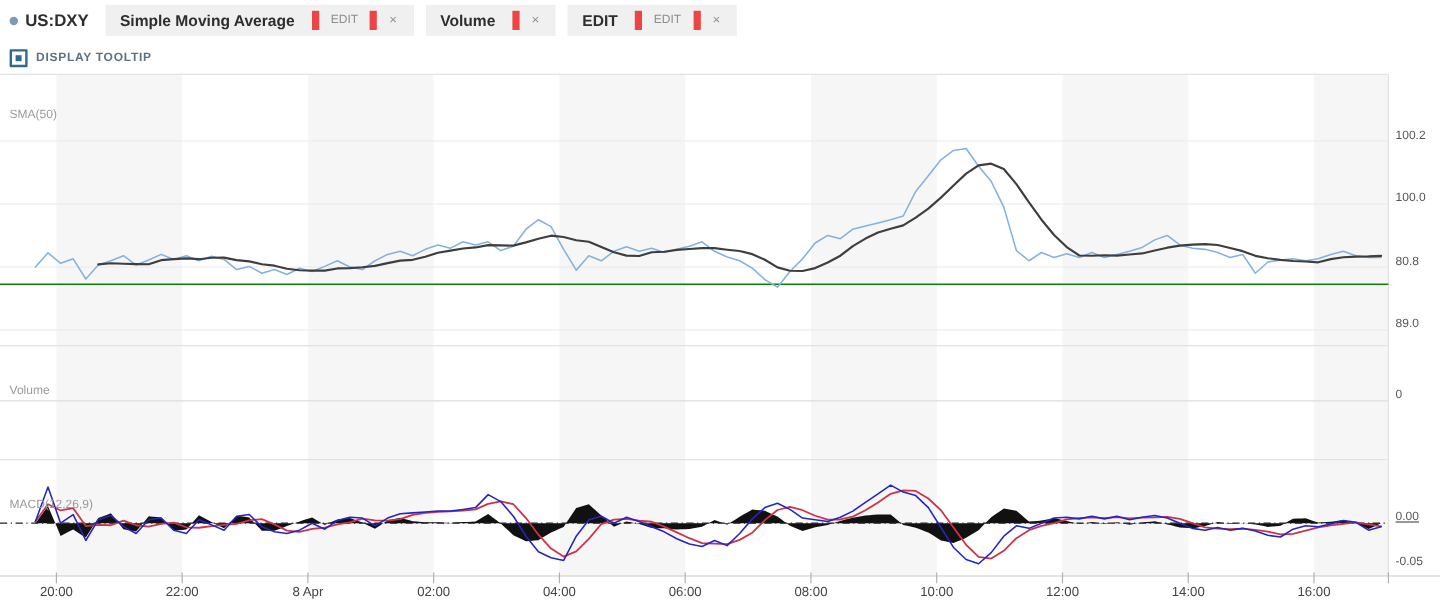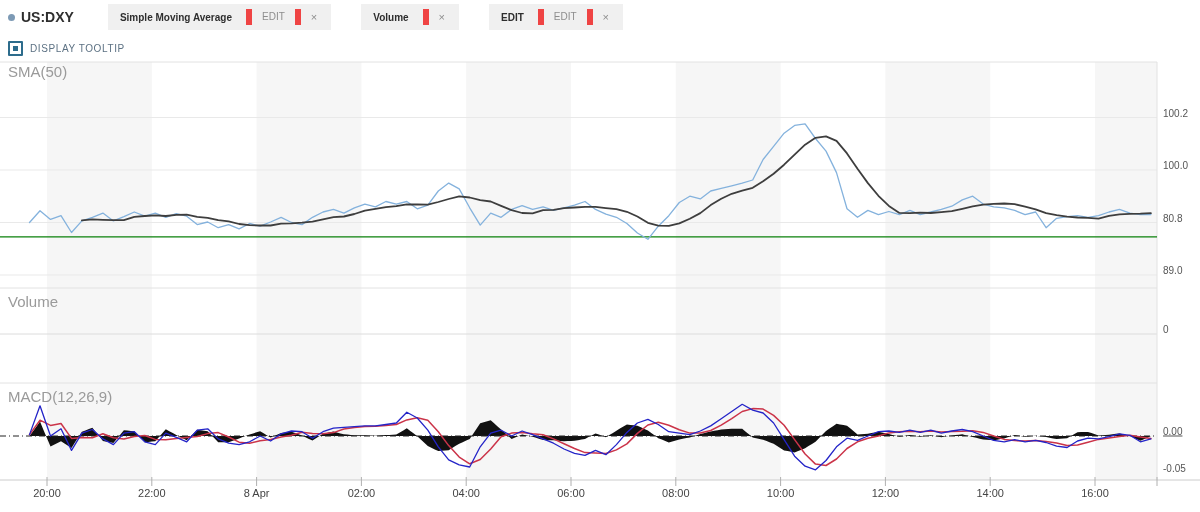--- a/index.html
+++ b/index.html
@@ -1,34 +1,34 @@
 <!DOCTYPE html>
 <html><head>
 <meta charset="utf-8">
 <style>
   html,body{margin:0;padding:0;background:#fff;}
   body{width:1200px;height:512px;overflow:hidden;font-family:"Liberation Sans","DejaVu Sans",sans-serif;position:relative;}
   .stage{position:relative;width:1200px;height:512px;}
   svg#chart{position:absolute;left:0;top:0;z-index:1;}
   
-  .header{position:absolute;left:0;top:0;width:1200px;height:34px;display:flex;align-items:center;z-index:3;background:transparent;gap:20px;}
+  .header{position:absolute;left:0;top:0;width:1200px;height:34px;display:flex;align-items:center;z-index:3;background:transparent;}
   .symbol{display:flex;align-items:center;margin-left:8px;margin-right:14px;}
   .dot{width:7px;height:7px;border-radius:50%;background:#7d9ab5;display:inline-block;margin-right:6px;}
   .symbol-text{font-size:14px;font-weight:bold;color:#2e2e2e;}
   .tab{display:flex;align-items:center;background:#f0f0f0;height:26px;margin-right:10px;padding:0 4px 0 12px;cursor:pointer;}
-  .tab-label{font-size:10px;font-weight:bold;color:#2e2e2e;padding-right:14px;}
+  .tab-label{font-size:13px;font-weight:bold;color:#2e2e2e;padding-right:14px;}
   .tab-btn{font-size:10px;color:#8d8d8d;padding:0 10px;height:16px;line-height:16px;border-left:6px solid #ef4444;}
   .tab-btn.close{font-size:11px;}
   
   .tooltip-row{position:absolute;left:8px;top:41px;display:flex;align-items:center;z-index:3;}
   .checkbox{width:11px;height:11px;border:2px solid #2d6c8c;border-radius:1px;display:flex;align-items:center;justify-content:center;cursor:pointer;}
   .checkbox .inner{width:5px;height:5px;background:#2d6c8c;}
-  .tooltip-label{font-size:10px;font-weight:normal;color:#5c7183;letter-spacing:.6px;margin-left:7px;}
+  .tooltip-label{font-size:10px;font-weight:bold;color:#5c7183;letter-spacing:.6px;margin-left:7px;}
   
-  .panel-label{position:absolute;font-size:15px;color:#9a9a9a;z-index:2;}
+  .panel-label{position:absolute;font-size:10px;color:#9a9a9a;z-index:2;margin-top:27px;}
   .ylabel{position:absolute;font-size:10px;color:#555;z-index:2;transform:translateY(-50%);}
 </style>
 </head>
 <body>
 
 <div class="stage">
 
   <svg id="chart" width="1200" height="512">
       <g>
         <rect x="47" y="62" width="104.8" height="418" fill="#f6f6f6"></rect>

